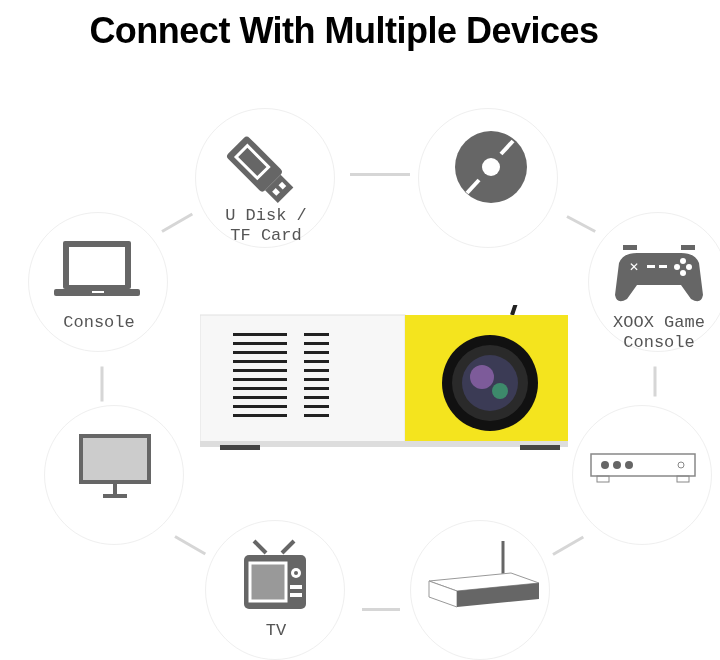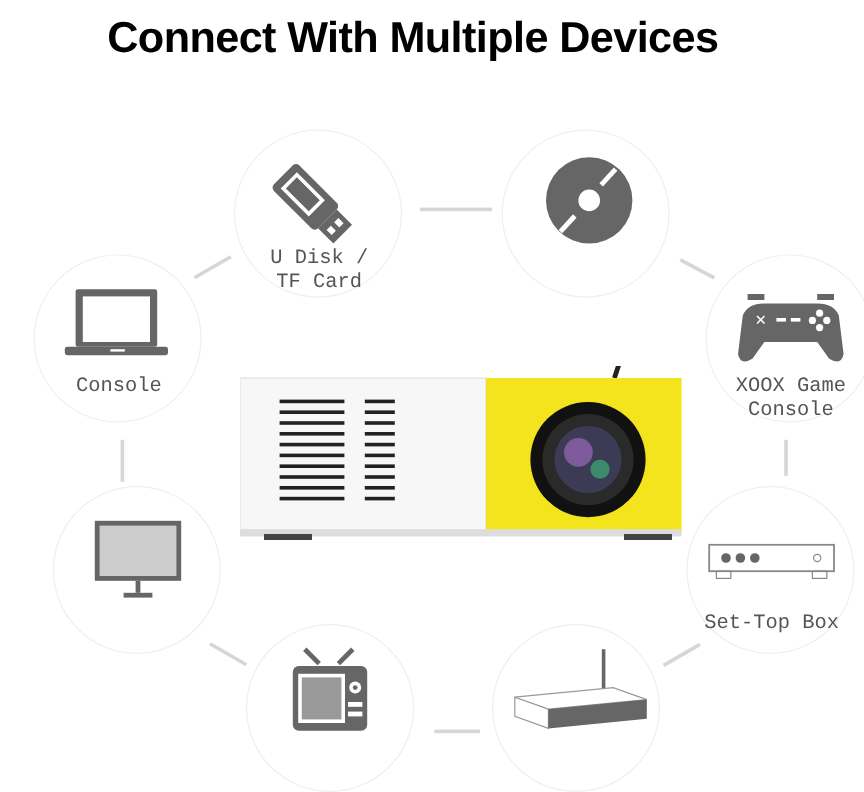--- a/index.html
+++ b/index.html
@@ -87,34 +87,34 @@
 <div class="node" style="left:572px;top:405px;">
   <svg class="icon" viewBox="0 0 140 140">
     <rect x="18" y="48" width="104" height="22" fill="#fff" stroke="#888" stroke-width="1.5"></rect>
       <circle cx="32" cy="59" r="4" fill="#666"></circle>
       <circle cx="44" cy="59" r="4" fill="#666"></circle>
       <circle cx="56" cy="59" r="4" fill="#666"></circle>
       <circle cx="108" cy="59" r="3" fill="none" stroke="#888"></circle>
       <rect x="24" y="70" width="12" height="6" fill="none" stroke="#888"></rect>
       <rect x="104" y="70" width="12" height="6" fill="none" stroke="#888"></rect>
   </svg>
-  <div class="lbl" style="top:104px">Set-Top Box</div>
 </div>
 
 <div class="node" style="left:205px;top:520px;">
   <svg class="icon" viewBox="0 0 140 140">
     <line x1="48" y1="20" x2="60" y2="32" stroke="#666" stroke-width="4"></line>
       <line x1="88" y1="20" x2="76" y2="32" stroke="#666" stroke-width="4"></line>
     <rect x="38" y="34" width="62" height="54" rx="5" fill="#666"></rect>
       <rect x="44" y="42" width="36" height="38" fill="#999" stroke="#fff" stroke-width="3"></rect>
       <circle cx="90" cy="52" r="5" fill="#fff"></circle>
       <circle cx="90" cy="52" r="2" fill="#666"></circle>
       <rect x="84" y="64" width="12" height="4" fill="#fff"></rect>
       <rect x="84" y="72" width="12" height="4" fill="#fff"></rect>
   </svg>
+  <div class="lbl" style="top:100px">TV</div>
 </div>
 
 <div class="node" style="left:410px;top:520px;">
   <svg class="icon" viewBox="0 0 140 140">
     <line x1="92" y1="20" x2="92" y2="55" stroke="#666" stroke-width="3"></line>
     <polygon points="18,60 100,52 128,62 46,70" fill="#fff" stroke="#999"></polygon>
       <polygon points="18,60 46,70 46,86 18,76" fill="#fff" stroke="#999"></polygon>
       <polygon points="46,70 128,62 128,78 46,86" fill="#666"></polygon>
   </svg>
 </div>

